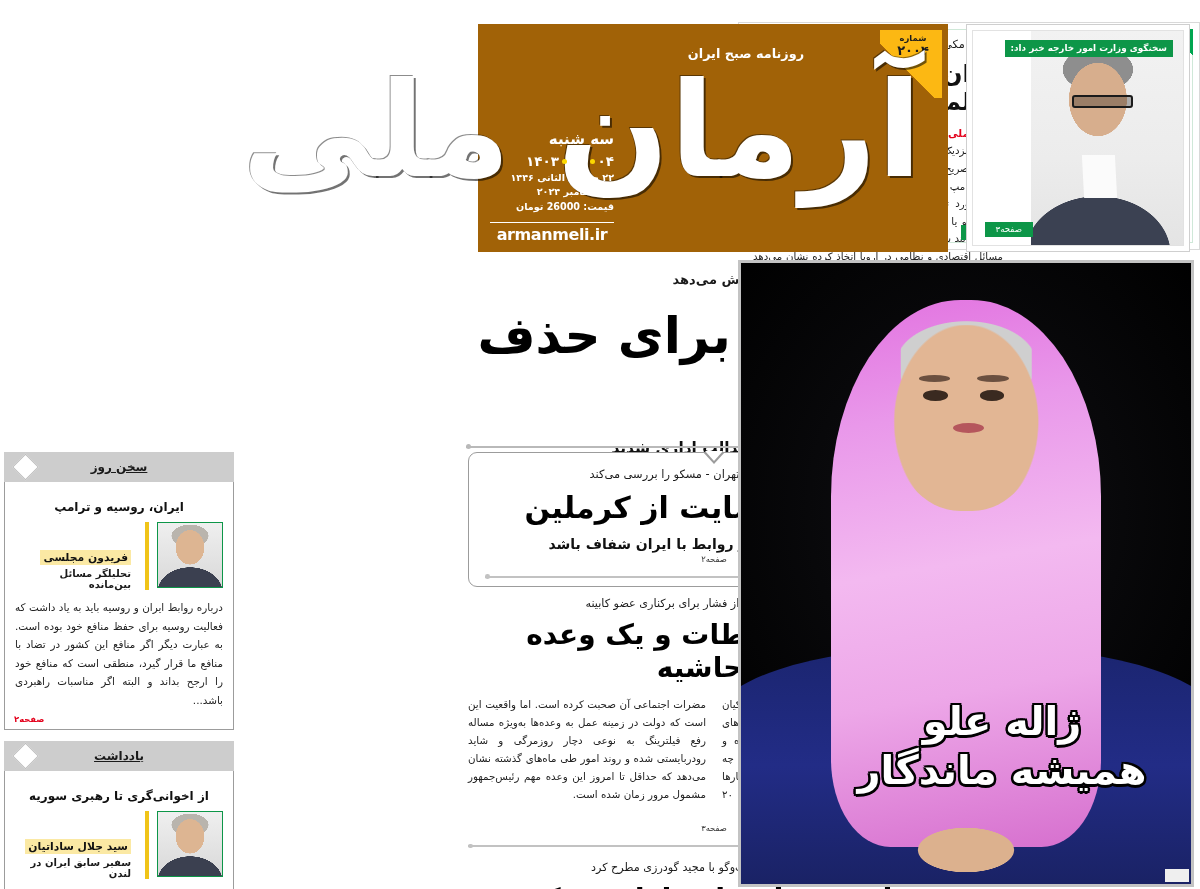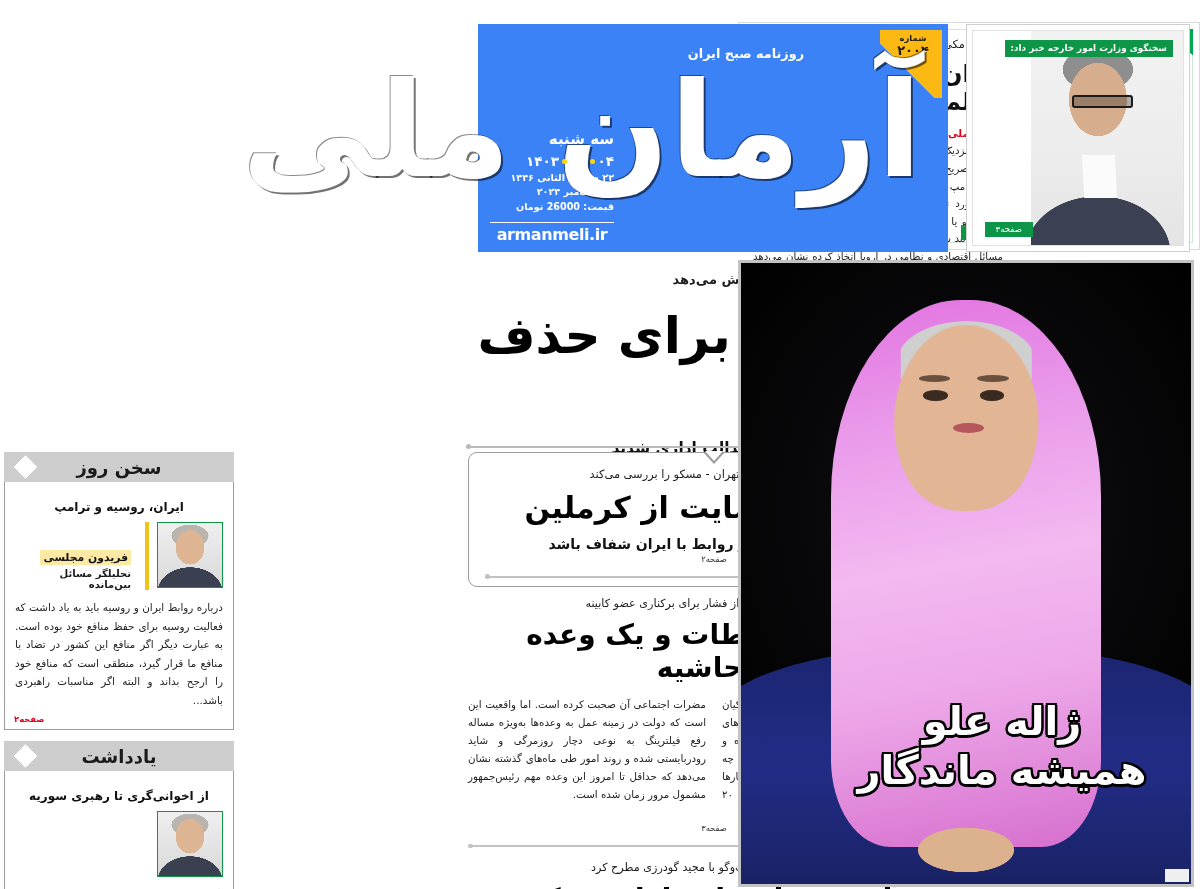--- a/index.html
+++ b/index.html
@@ -46,21 +46,21 @@
   .lead-red { color: #e3001b; font-weight: 700; }
   .pagebadge {
     position: absolute; display: inline-block; background: #0d9648; color: #fff;
     font-size: 8.6px; padding: 2px 11px 3px; letter-spacing: .2px;
   }
   .tl-pagebadge { right: 190px; bottom: 9px; }
 
   
   .masthead {
     position: absolute; left: 478px; top: 24px; width: 470px; height: 228px;
-    background: #3b82f6; overflow: visible;
+    background: #a16207; overflow: visible;
   }
   .mh-yellow {
     position: absolute; right: 6px; top: 6px; width: 62px; height: 68px;
     background: linear-gradient(225deg, #fcb813 0 58%, transparent 58.5% 100%);
   }
   .mh-issue { position: absolute; right: 8px; top: 9px; width: 54px; text-align: center;
     color: #1c1c1c; line-height: 1.22; }
   .mh-issue .lbl { font-size: 8.4px; font-weight: 700; }
   .mh-issue .num { font-size: 13px; font-weight: 700; letter-spacing: .5px; }
   .mh-sub { position: absolute; right: 144px; top: 22px; color: #fff;
@@ -130,21 +130,21 @@
   .rule-badge { position: absolute; right: 8px; top: -13px; font-size: 8.4px; color: #333; }
 
   
   .sidecol { position: absolute; left: 4px; top: 452px; width: 230px; }
   .sbox { position: relative; border: 1px solid #9c9c9c; background: #fff; margin-bottom: 11px; }
   .sbox-head {
     position: relative; height: 30px; background: #cdcdcd;
     display: flex; align-items: center; justify-content: center;
     margin: -1px -1px 0 -1px;
   }
-  .sbox-head .ttl { font-size: 18px; font-weight: 700; color: #1a1a1a; letter-spacing: -.3px; }
+  .sbox-head .ttl { font-size: 12px; font-weight: 700; color: #1a1a1a; letter-spacing: -.3px; text-decoration: underline; }
   .sbox-head .diamond {
     position: absolute; left: 12px; top: 50%; width: 19px; height: 19px;
     background: #fff; transform: translateY(-50%) rotate(45deg); border: 1px solid #bdbdbd;
   }
   .sbox-sub { text-align: center; font-size: 12px; font-weight: 700; color: #111; padding: 18px 8px 2px; }
   .author-row { display: flex; align-items: flex-start; justify-content: flex-start; padding: 6px 10px 4px; gap: 8px; }
   .author-photo {
     width: 66px; height: 66px; flex: 0 0 66px; border: 1.6px solid #0d9648;
     background:
       radial-gradient(ellipse 15px 18px at 50% 38%, #ddb592 0 95%, transparent 96%),
@@ -326,20 +326,24 @@
     </div>
 
     <div class="sbox">
       <div class="sbox-head">
         <div class="diamond"></div>
         <div class="ttl">یادداشت</div>
       </div>
       <div class="sbox-sub">از اخوانی‌گری تا رهبری سوریه</div>
       <div class="author-row">
         <div class="author-photo"></div>
+        <div class="author-meta">
+          <span class="author-name">سید جلال ساداتیان</span>
+          <div class="author-role">سفیر سابق ایران در لندن</div>
+        </div>
       </div>
       <div class="sbox-body">نگاهی به تحولات سوریه نشان می‌دهد اردوغان به علت تسلط برگروه‌های مخالف دولت وقت سوریه توانست شرایط را به سمت حاکمیت این گروه‌ها در دمشق تغییر دهد تا در تحولات سوریه دست برتر داشته باشد.</div>
       <div class="sel-overlay" style="top:147px"></div>
     </div>
 
   </div>
 
   <div class="centercol">
 
     <div class="cbox">

